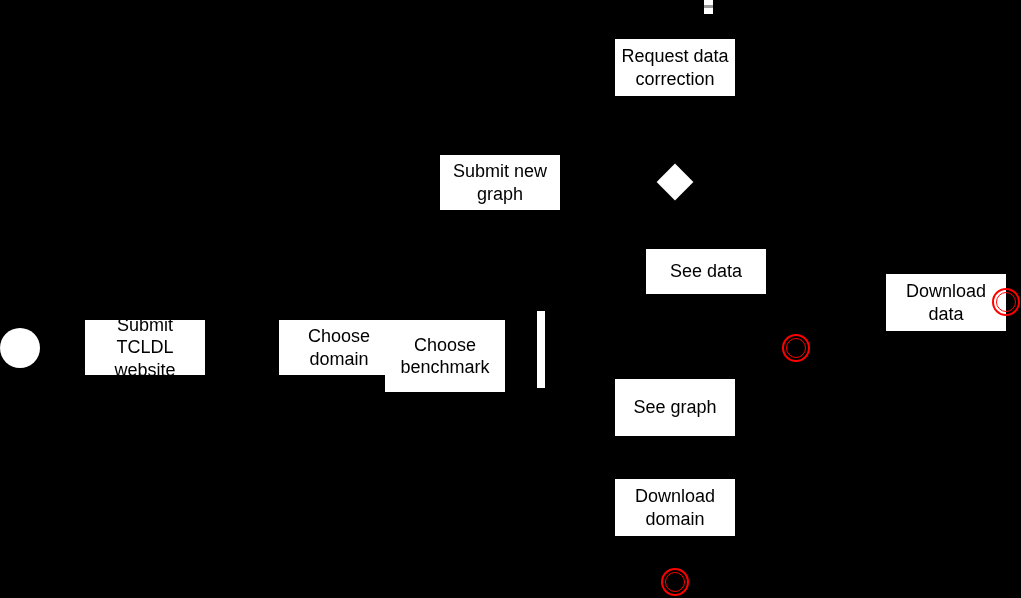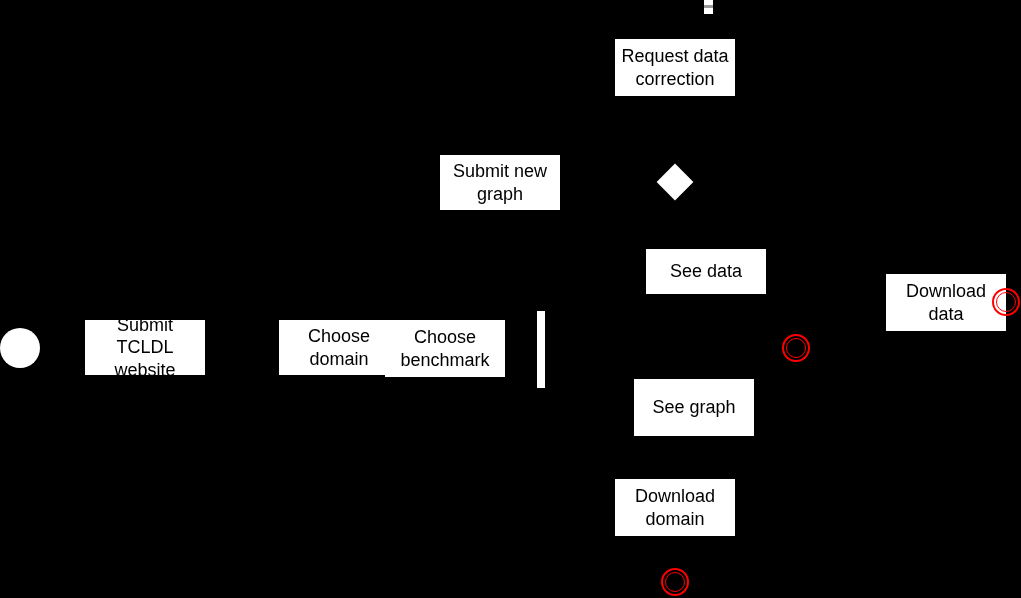--- a/index.html
+++ b/index.html
@@ -87,34 +87,34 @@
   <div class="fragment-top" style="left:704px; top:0px; width:9px; height:14px;">
     <div class="band" style="top:5px; height:3px;"></div>
   </div>
 
   <div class="node-initial" style="left:0px; top:328px; width:40px; height:40px;"></div>
 
   <div class="node-action" style="left:85px; top:320px; width:120px; height:55px;">Submit TCLDL website</div>
 
   <div class="node-action" style="left:235px; top:320px; width:120px; height:55px;margin-left:44px;">Choose domain</div>
 
-  <div class="node-action" style="left:385px; top:320px; width:120px; height:57px;">Choose benchmark</div>
+  <div class="node-action" style="left:385px; top:320px; width:120px; height:72px;">Choose benchmark</div>
 
   <div class="node-fork" style="left:537px; top:311px; width:8px; height:77px;"></div>
 
   <div class="node-action" style="left:440px; top:155px; width:120px; height:55px;">Submit new graph</div>
 
   <div class="node-action" style="left:615px; top:39px; width:120px; height:57px;">Request data
 correction</div>
 
   <div class="node-decision" style="left:662px; top:169px; width:26px; height:26px;"></div>
 
   <div class="node-action" style="left:646px; top:249px; width:120px; height:45px;">See data</div>
 
-  <div class="node-action" style="left:615px; top:379px; width:120px; height:57px;margin-left:19px;">See graph</div>
+  <div class="node-action" style="left:615px; top:379px; width:120px; height:57px;">See graph</div>
 
   <div class="node-action" style="left:615px; top:479px; width:120px; height:57px;">Download domain</div>
 
   <div class="node-action" style="left:886px; top:274px; width:120px; height:57px;">Download data</div>
 
   <div class="node-final" style="left:782px; top:334px; width:28px; height:28px;"></div>
 
   <div class="node-final" style="left:992px; top:288px; width:28px; height:28px;"></div>
 
   <div class="node-final" style="left:661px; top:568px; width:28px; height:28px;"></div>

